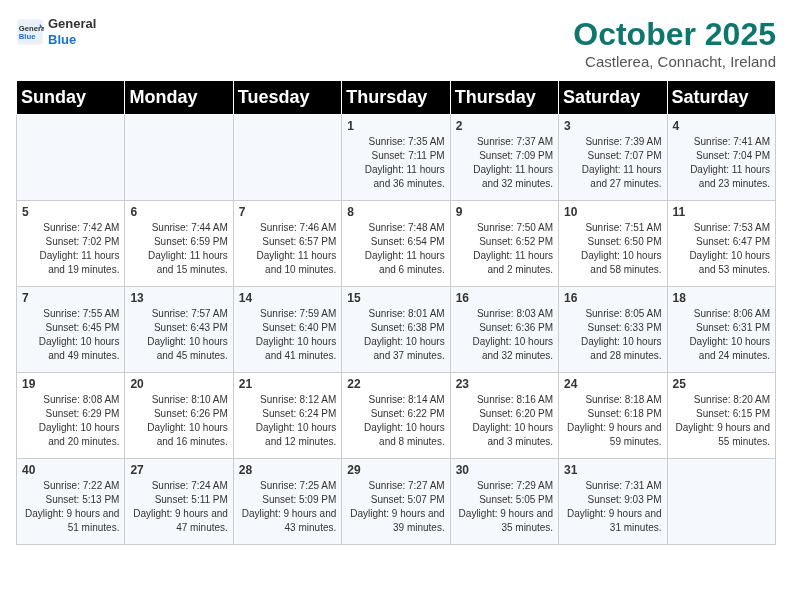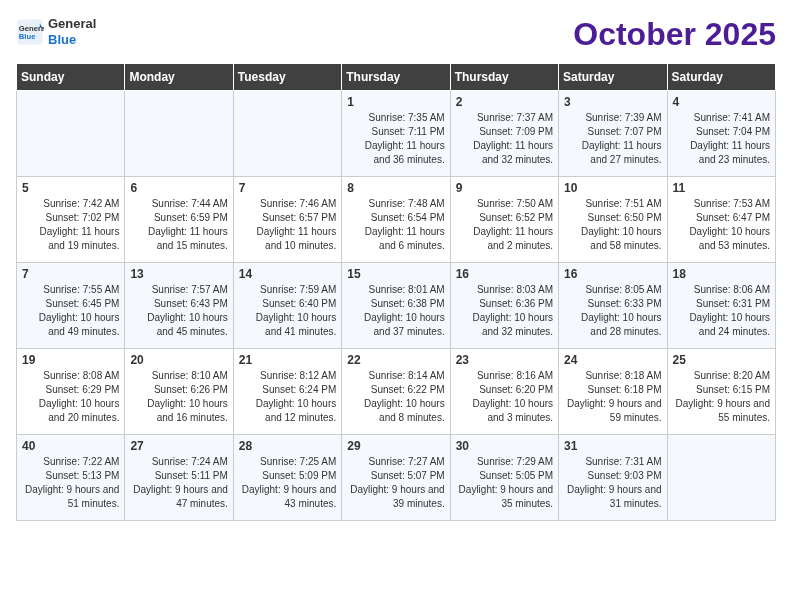--- a/index.html
+++ b/index.html
@@ -24,35 +24,35 @@
       width: 28px;
       height: 28px;
       margin-right: 4px;
     }
     .title-area {
       text-align: right;
     }
     .month-title {
       font-size: 32px;
       font-weight: bold;
-      color: #4c1d95;
+      color: #0f766e;
     }
     .subtitle {
       font-size: 15px;
       color: #555;
     }
     table {
       width: 100%;
       border-collapse: collapse;
       table-layout: fixed;
     }
     thead tr th {
-      background-color: #404040;
+      background-color: #000000;
       color: #fff;
-      font-size: 12px;
+      font-size: 18px;
       font-weight: bold;
       padding: 6px 4px;
       text-align: left;
       border: 1px solid #fff;
     }
     tbody tr td {
       vertical-align: top;
       border: 1px solid #ccc;
       padding: 4px 5px;
       font-size: 10px;
@@ -90,20 +90,21 @@
       <text x="4" y="30" font-size="11" font-weight="bold" fill="#1a73c8">Blue</text>
       <polygon points="34,8 38,14 34,14" fill="#1a73c8"></polygon>
     </svg>
     <div>
       <div style="font-size:13px;font-weight:bold;color:#333;line-height:1.2;">General</div>
       <div style="font-size:13px;font-weight:bold;color:#1a73c8;line-height:1.2;">Blue</div>
     </div>
   </div>
   <div class="title-area">
     <div class="month-title">October 2025</div>
+    <div class="subtitle">Castlerea, Connacht, Ireland</div>
   </div>
 </div>
 
 <table>
   <thead>
     <tr>
     <th>Sunday</th>
         <th>Monday</th>
         <th>Tuesday</th>
         <th>Thursday</th>

